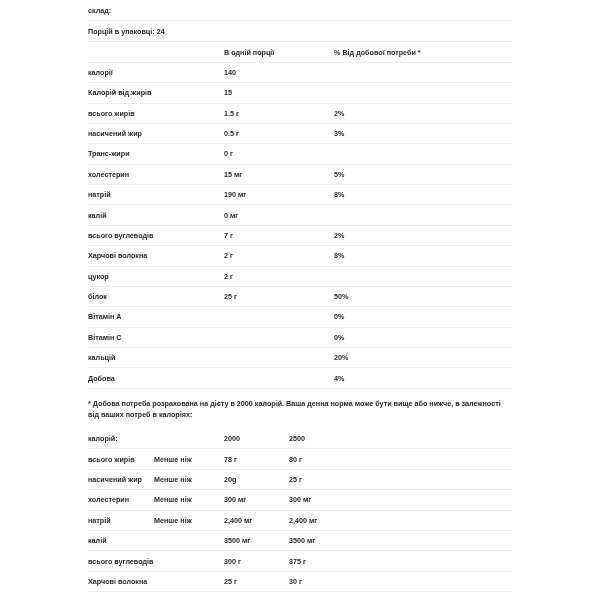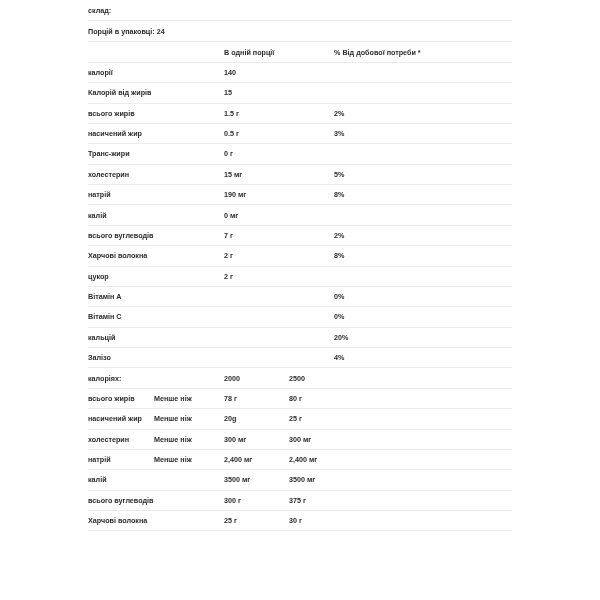--- a/index.html
+++ b/index.html
@@ -140,47 +140,53 @@
           <td class="col-label">Харчові волокна</td>
           <td class="col-amount">2 г</td>
           <td class="col-dv">8%</td>
         </tr>
         <tr>
           <td class="col-label">цукор</td>
           <td class="col-amount">2 г</td>
           <td class="col-dv"></td>
         </tr>
         <tr>
+          <td class="col-label">білок</td>
+          <td class="col-amount">25 г</td>
+          <td class="col-dv">50%</td>
+        </tr>
+        <tr>
           <td class="col-label">Вітамін A</td>
           <td class="col-amount"></td>
           <td class="col-dv">0%</td>
         </tr>
         <tr>
           <td class="col-label">Вітамін C</td>
           <td class="col-amount"></td>
           <td class="col-dv">0%</td>
         </tr>
         <tr>
           <td class="col-label">кальцій</td>
           <td class="col-amount"></td>
           <td class="col-dv">20%</td>
         </tr>
         <tr>
-          <td class="col-label">Залізо</td>
+          <td class="col-label">Добова</td>
           <td class="col-amount"></td>
           <td class="col-dv">4%</td>
         </tr>
       </tbody>
   </table>
 
+  <div class="footnote">* Добова потреба розрахована на дієту в 2000 калорій. Ваша денна норма може бути вище або нижче, в залежності від ваших потреб в калоріях:</div>
 
   <table class="nf-table">
     <tbody id="dv-body">
       <tr class="head-row">
-        <td class="col2-label">калоріях:</td>
+        <td class="col2-label">калорій:</td>
         <td class="col2-less"></td>
         <td class="col2-2000">2000</td>
         <td class="col2-2500">2500</td>
       </tr>
     <tr>
           <td class="col2-label wrap">всього жирів</td>
           <td class="col2-less">Менше ніж</td>
           <td class="col2-2000">78 г</td>
           <td class="col2-2500">80 г</td>
         </tr>

